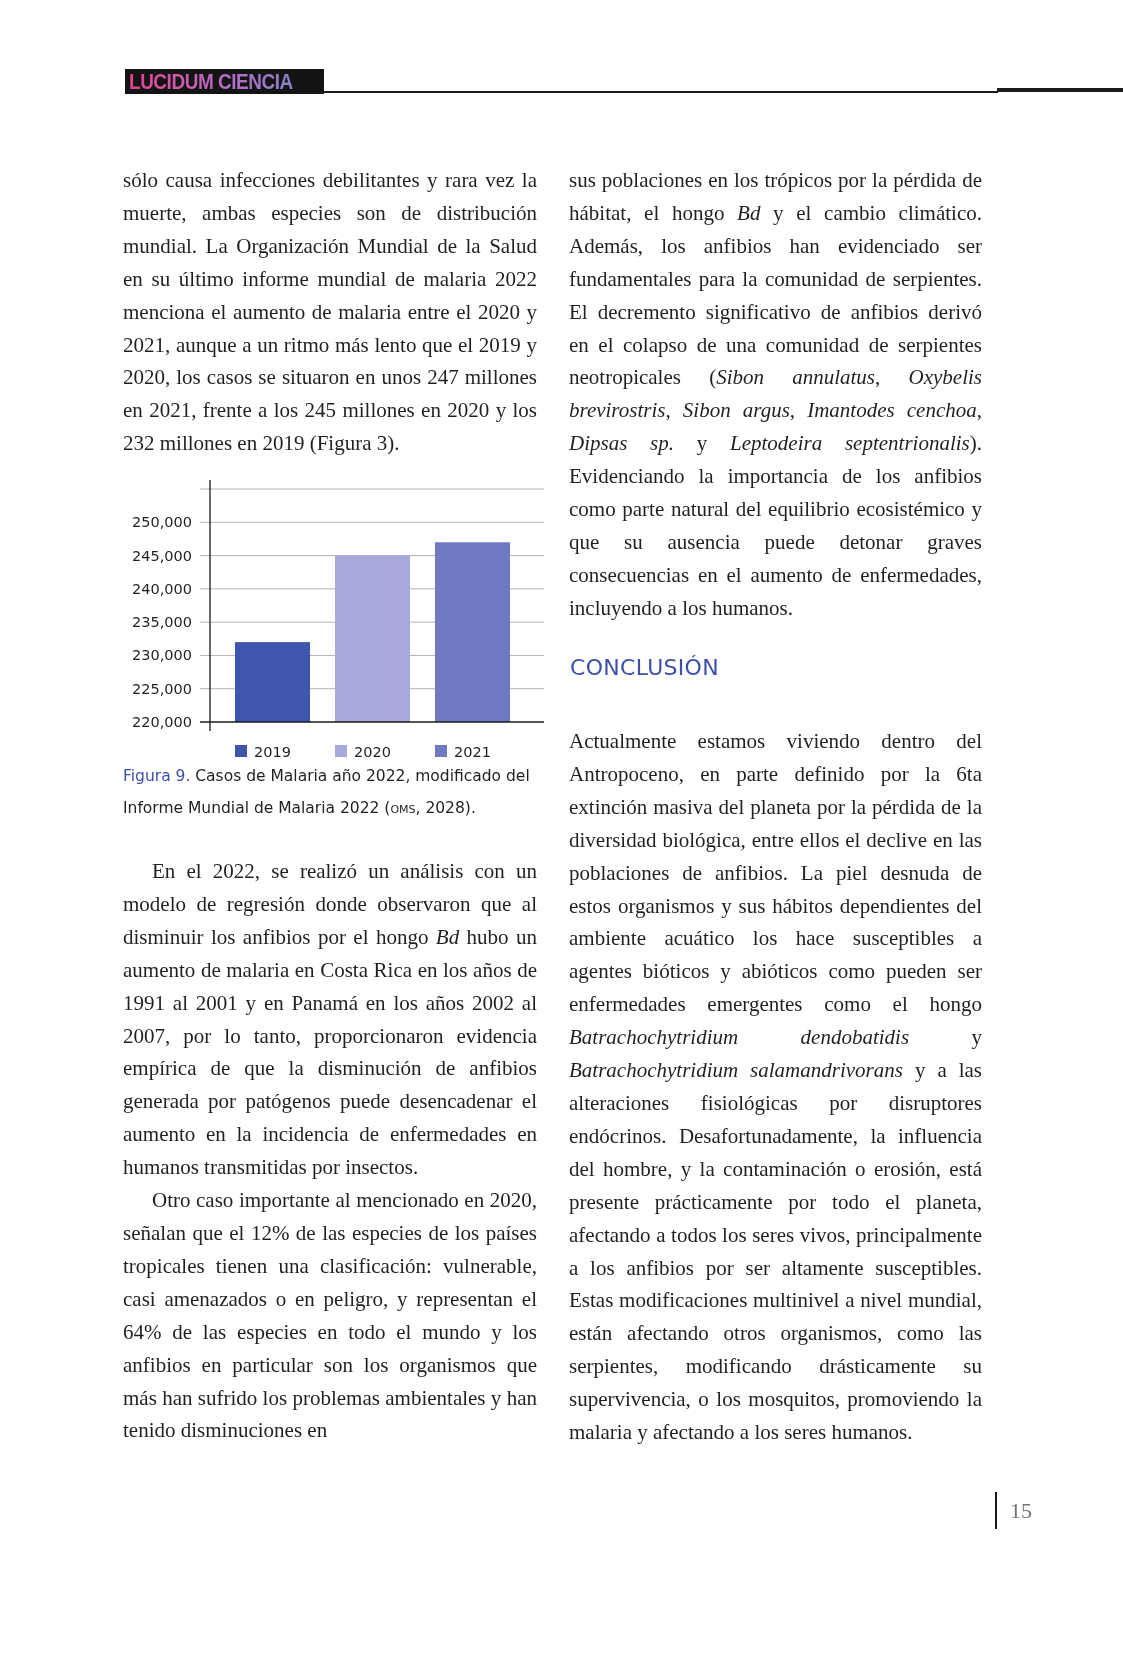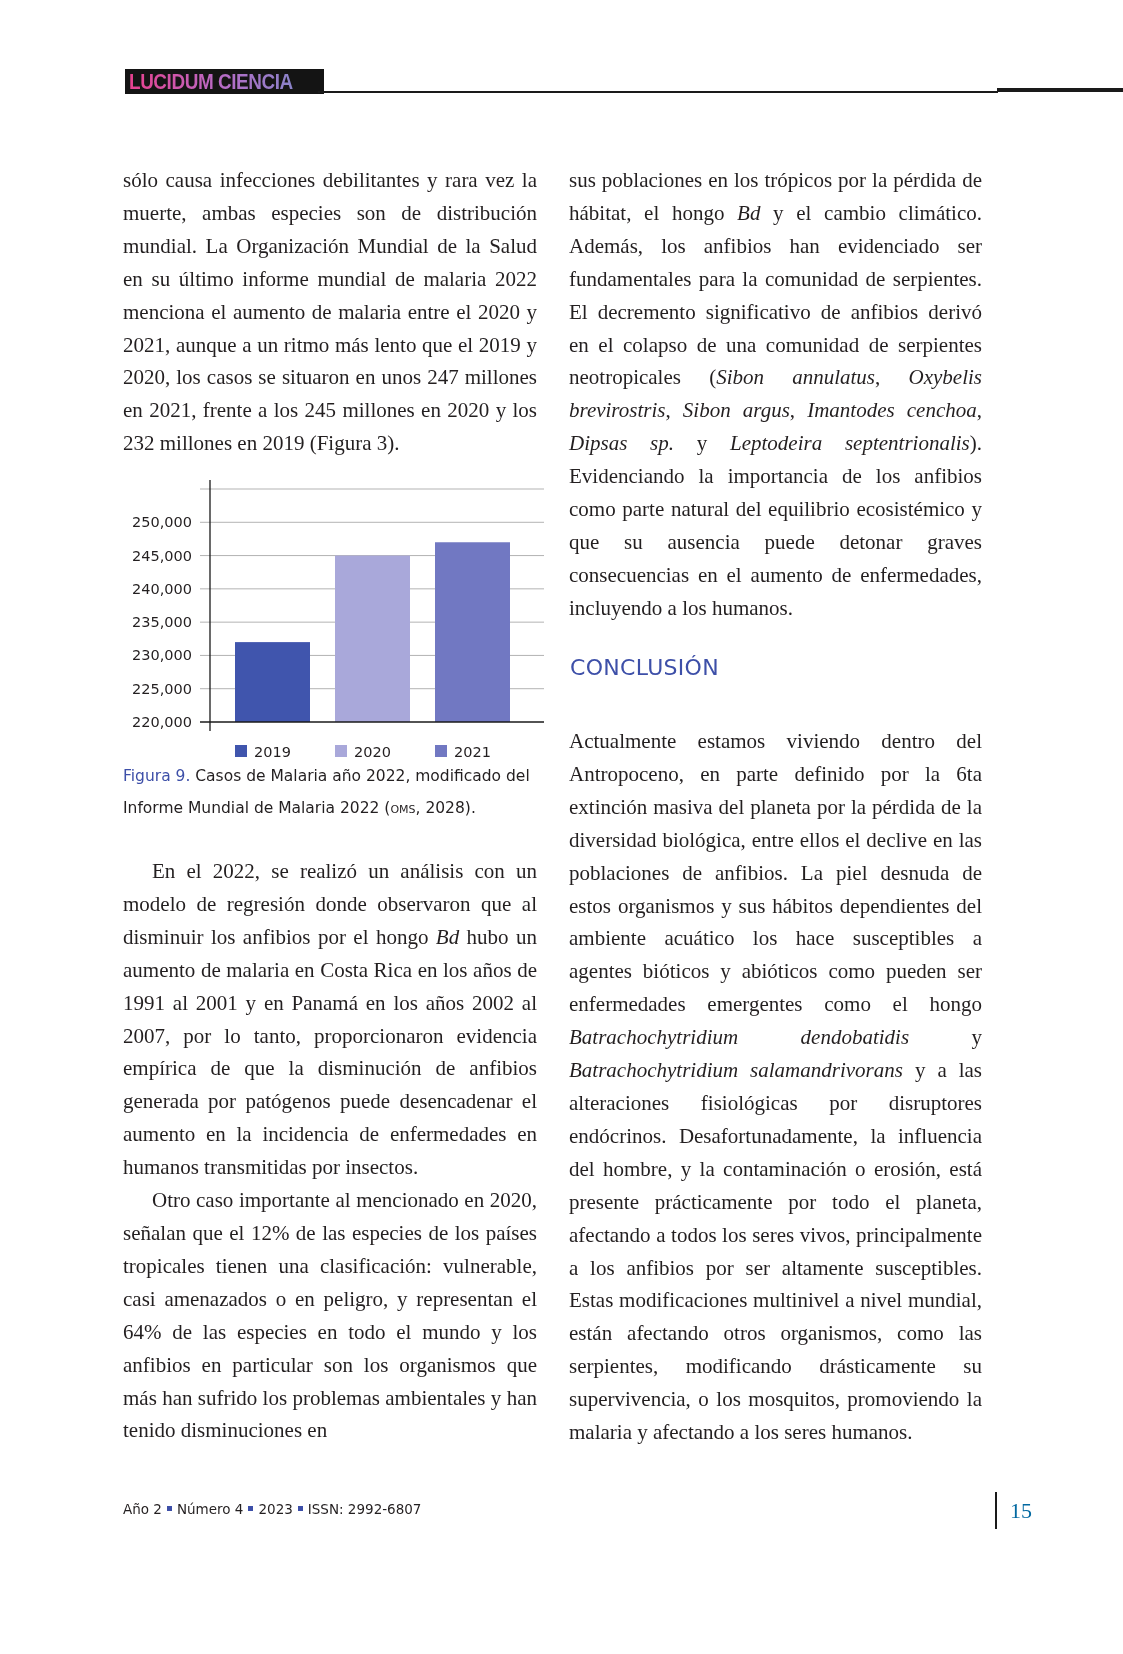--- a/index.html
+++ b/index.html
@@ -23,21 +23,21 @@
 
   .chart { position: absolute; left: 110px; top: 470px; width: 440px; height: 300px; }
   .chart svg text { font-family: "DejaVu Sans", sans-serif; }
   .caption { position: absolute; left: 123px; top: 760px; width: 420px; font-family: "DejaVu Sans", sans-serif; font-size: 15.5px; line-height: 32px; color: #231f20; }
   .caption .fig { color: #3d4fa8; }
   .caption .sc { font-variant: small-caps; text-transform: lowercase; }
 
   .footer { position: absolute; left: 123px; top: 1498px; font-family: "DejaVu Sans", sans-serif; font-size: 13.5px; line-height: 22px; color: #231f20; }
   .footer .sq { display: inline-block; width: 5px; height: 5px; background: #3d4fa8; margin: 0 5px; vertical-align: middle; position: relative; top: -2px; }
   .page-bar { position: absolute; left: 995px; top: 1492px; width: 2px; height: 37px; background: #1a1a1a; }
-  .page-num { position: absolute; left: 1010px; top: 1498px; font-family: "Liberation Serif", serif; font-size: 22px; color: #0369a1; }
+  .page-num { position: absolute; left: 1010px; top: 1498px; font-family: "Liberation Serif", serif; font-size: 22px; color: #737373; }
 </style>
 </head>
 <body>
 
 <div class="journal-box"><span>LUCIDUM CIENCIA</span></div>
 <div class="header-line"></div>
 <div class="header-line-thick"></div>
 
 <div class="col left1">
   <p>sólo causa infecciones debilitantes y rara vez la muerte, ambas especies son de distribución mundial. La Organización Mundial de la Salud en su último informe mundial de malaria 2022 menciona el aumento de malaria entre el 2020 y 2021, aunque a un ritmo más lento que el 2019 y 2020, los casos se situaron en unos 247 millones en 2021, frente a los 245 millones en 2020 y los 232 millones en 2019 (Figura 3).</p>
@@ -86,16 +86,15 @@
   <p><span>sus poblaciones en los trópicos por la pérdida de hábitat, el hongo </span><i>Bd</i><span> y el cambio climático. Además, los anfibios han evidenciado ser fundamentales para la comunidad de serpientes. El decremento significativo de anfibios derivó en el colapso de una comunidad de serpientes neotropicales (</span><i>Sibon annulatus</i><span>, </span><i>Oxybelis brevirostris</i><span>, </span><i>Sibon argus</i><span>, </span><i>Imantodes cenchoa</i><span>, </span><i>Dipsas sp.</i><span> y </span><i>Leptodeira septentrionalis</i><span>). Evidenciando la importancia de los anfibios como parte natural del equilibrio ecosistémico y que su ausencia puede detonar graves consecuencias en el aumento de enfermedades, incluyendo a los humanos.</span></p>
 </div>
 
 <div class="heading">CONCLUSIÓN</div>
 
 <div class="col right2">
   <p><span>Actualmente estamos viviendo dentro del Antropoceno, en parte definido por la 6ta extinción masiva del planeta por la pérdida de la diversidad biológica, entre ellos el declive en las poblaciones de anfibios. La piel desnuda de estos organismos y sus hábitos dependientes del ambiente acuático los hace susceptibles a agentes bióticos y abióticos como pueden ser enfermedades emergentes como el hongo </span><i>Batrachochytridium dendobatidis</i><span> y </span><i>Batrachochytridium salamandrivorans</i><span> y a las alteraciones fisiológicas por disruptores endócrinos. Desafortunadamente, la influencia del hombre, y la contaminación o erosión, está presente prácticamente por todo el planeta, afectando a todos los seres vivos, principalmente a los anfibios por ser altamente susceptibles. Estas modificaciones multinivel a nivel mundial, están afectando otros organismos, como las serpientes, modificando drásticamente su supervivencia, o los mosquitos, promoviendo la malaria y afectando a los seres humanos.</span></p>
 </div>
 
 <div class="footer">
-  <div><span>Año 2</span><span class="sq"></span><span>Número 4</span><span class="sq"></span><span>2023</span><span class="sq"></span><span>ISSN: 2992-6807</span></div>
 </div>
 <div class="page-bar"></div>
 <div class="page-num">15</div>
 
 </body></html>

